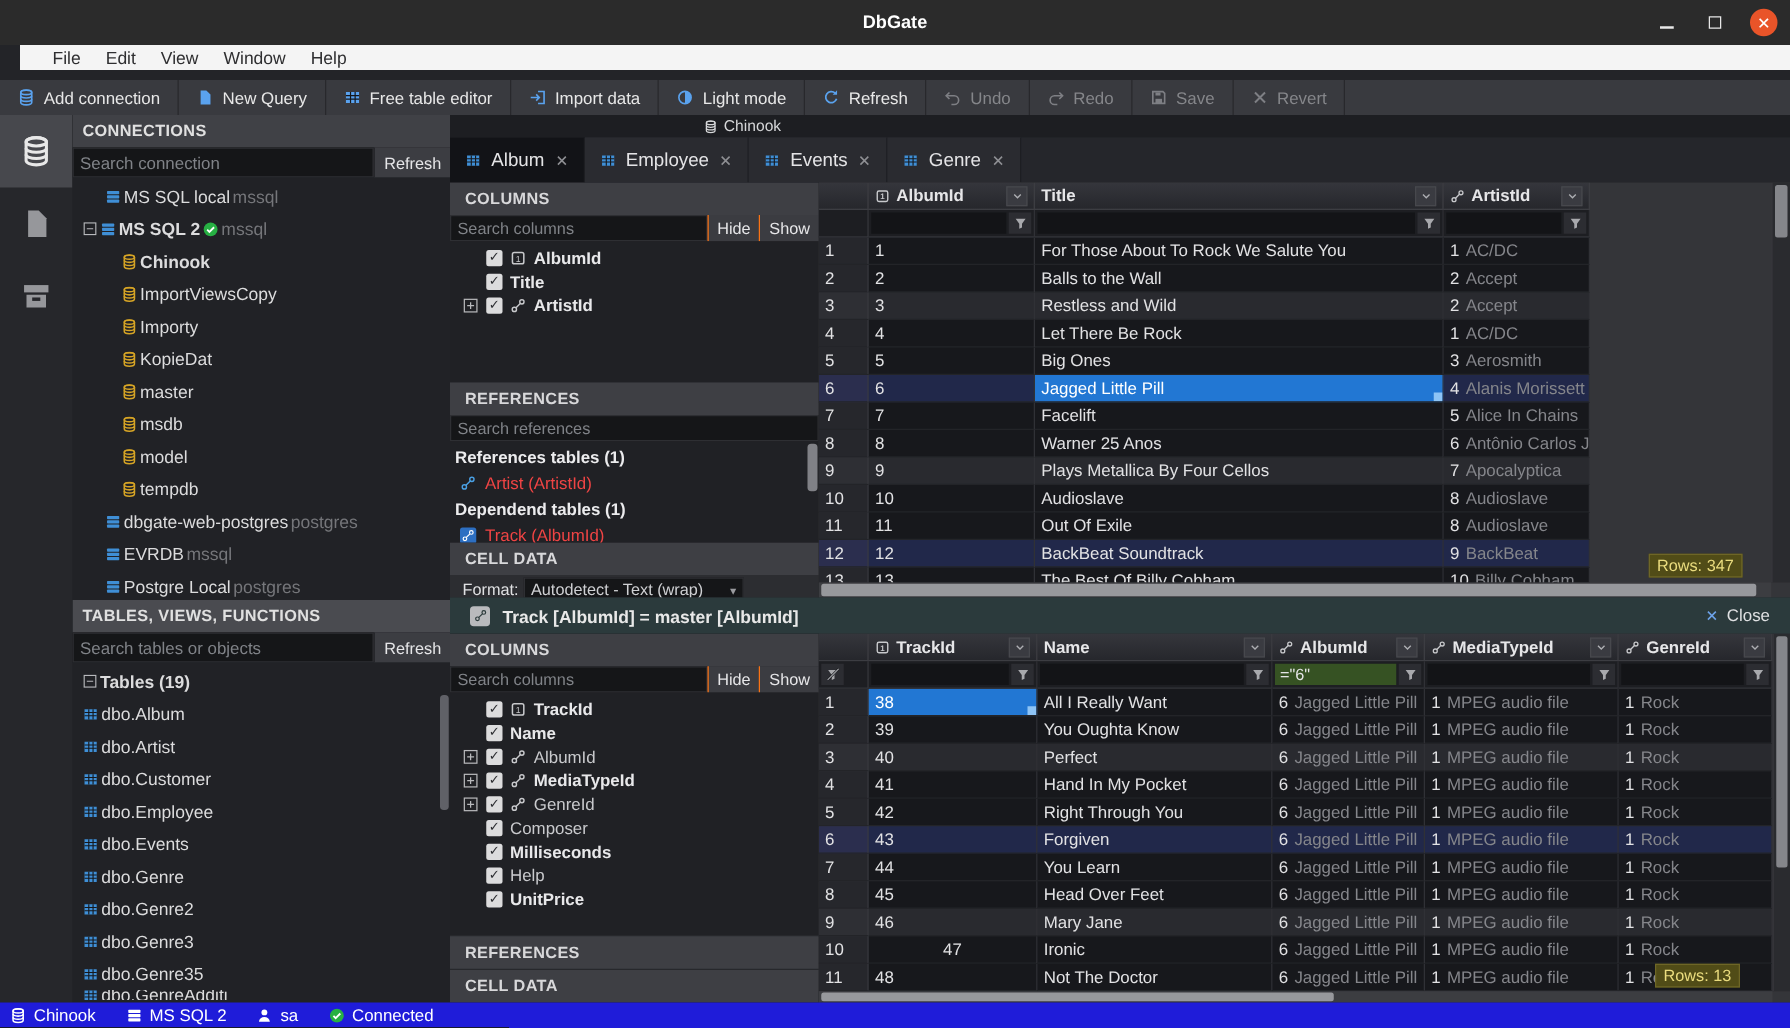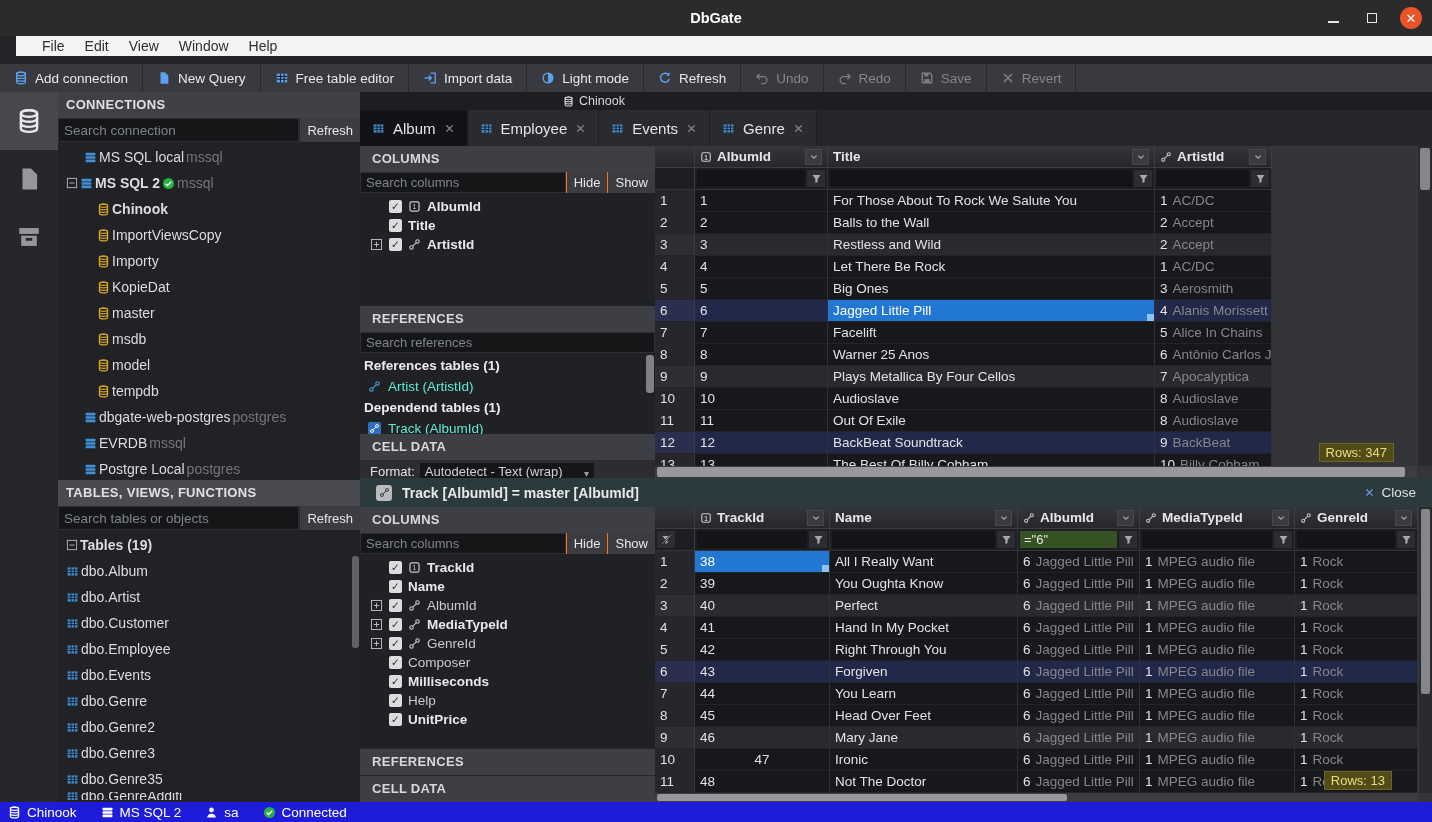--- a/index.html
+++ b/index.html
@@ -90,21 +90,21 @@
   #ref-columns { height:194px; }
   .chk-row { height:19px; display:flex; align-items:center; gap:6px; padding-left:10px; font-size:13.5px; color:#c9cacd; }
   .chk-row .b { color:#e8e8ea; font-weight:bold; }
   .cb { width:13px; height:13px; background:#dcdcdd; border-radius:2px; color:#2e2f33; font-size:10.5px; font-weight:bold; line-height:13px; text-align:center; flex:none; }
   .exp-slot { width:13px; height:13px; flex:none; color:#b8b9bc; }
   .ref-search { height:21px; flex:none; display:flex; background:#2c2d31; }
   .ref-search input { flex:1; min-width:0; background:#151618; border:1px solid #2e2f33; color:#d0d0d2; font-size:13px; padding:0 5px; font-family:inherit; outline:none; }
   .ref-search input::placeholder { color:#808388; }
   .ref-list { position:relative; background:#202125; flex:none; height:81px; overflow:hidden; padding-top:2px; }
   .ref-group-label { height:21px; line-height:21px; padding-left:4px; font-weight:bold; font-size:13.5px; color:#ececee; }
-  .ref-link { height:21px; display:flex; align-items:center; gap:7px; padding-left:8px; color:#5eead4; font-size:13.5px; }
+  .ref-link { height:21px; display:flex; align-items:center; gap:7px; padding-left:8px; color:#ef4444; font-size:13.5px; }
   .ref-link .ic { color:#4aa0e4; }
   .ref-link .ic.sel { background:#2d6fc2; color:#fff; border-radius:2px; padding:1px; }
   .ref-scroll { position:absolute; right:1px; top:2px; width:8px; height:38px; background:#808186; border-radius:3px; }
   .format-row { height:22px; flex:none; display:flex; align-items:center; background:#2c2d31; padding-left:10px; gap:4px; font-size:13px; }
   .fmt-select { flex:1; height:18px; background:#151618; border:1px solid #2e2f33; color:#cfd0d3; display:flex; align-items:flex-end; padding:0 5px; gap:20px; margin-right:60px; font-size:13px; }
   .fmt-caret { margin-left:auto; color:#9a9b9f; font-size:10px; }
 
   
   .gridzone { position:absolute; top:0; left:295px; right:0; bottom:0; background:#343539; overflow:hidden; }
   .grid { position:absolute; top:0; left:0; }

